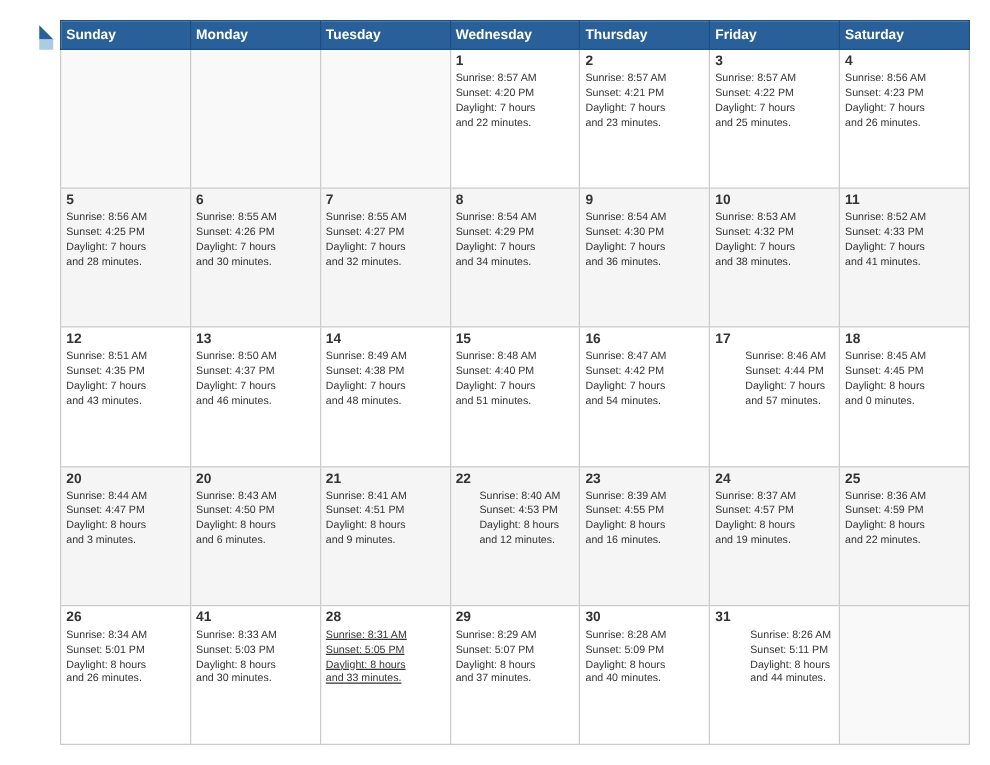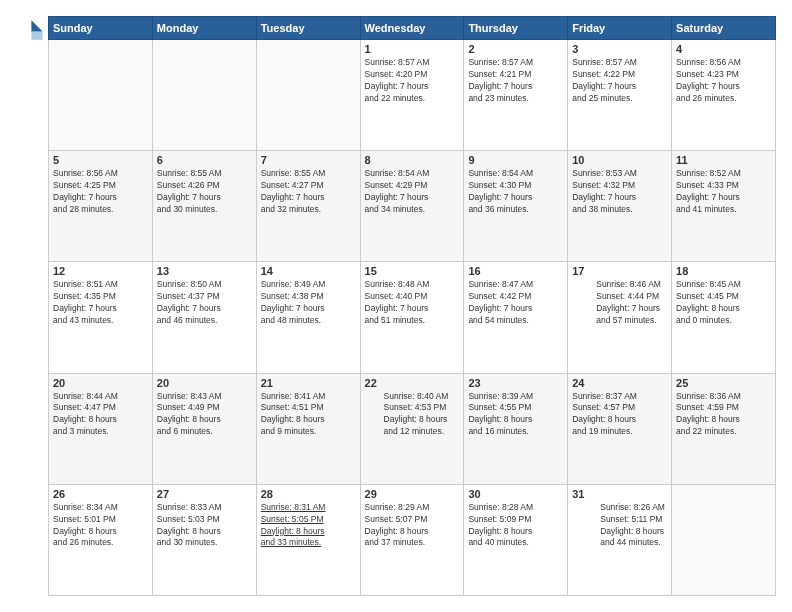--- a/index.html
+++ b/index.html
@@ -274,21 +274,21 @@
           <td>
             <div class="day-number">20</div>
             <div class="day-info" style="white-space: pre-line;">Sunrise: 8:44 AM
 Sunset: 4:47 PM
 Daylight: 8 hours
 and 3 minutes.</div>
           </td>
           <td>
             <div class="day-number">20</div>
             <div class="day-info" style="white-space: pre-line;">Sunrise: 8:43 AM
-Sunset: 4:49 PM
+Sunset: 4:50 PM
 Daylight: 8 hours
 and 6 minutes.</div>
           </td>
           <td>
             <div class="day-number">21</div>
             <div class="day-info" style="white-space: pre-line;">Sunrise: 8:41 AM
 Sunset: 4:51 PM
 Daylight: 8 hours
 and 9 minutes.</div>
           </td>
@@ -323,21 +323,21 @@
         </tr>
         <tr>
           <td>
             <div class="day-number">26</div>
             <div class="day-info" style="white-space: pre-line;">Sunrise: 8:34 AM
 Sunset: 5:01 PM
 Daylight: 8 hours
 and 26 minutes.</div>
           </td>
           <td>
-            <div class="day-number">27</div>
+            <div class="day-number">41</div>
             <div class="day-info" style="white-space: pre-line;">Sunrise: 8:33 AM
 Sunset: 5:03 PM
 Daylight: 8 hours
 and 30 minutes.</div>
           </td>
           <td>
             <div class="day-number">28</div>
             <div class="day-info" style="white-space: pre-line; text-decoration: underline;">Sunrise: 8:31 AM
 Sunset: 5:05 PM
 Daylight: 8 hours

